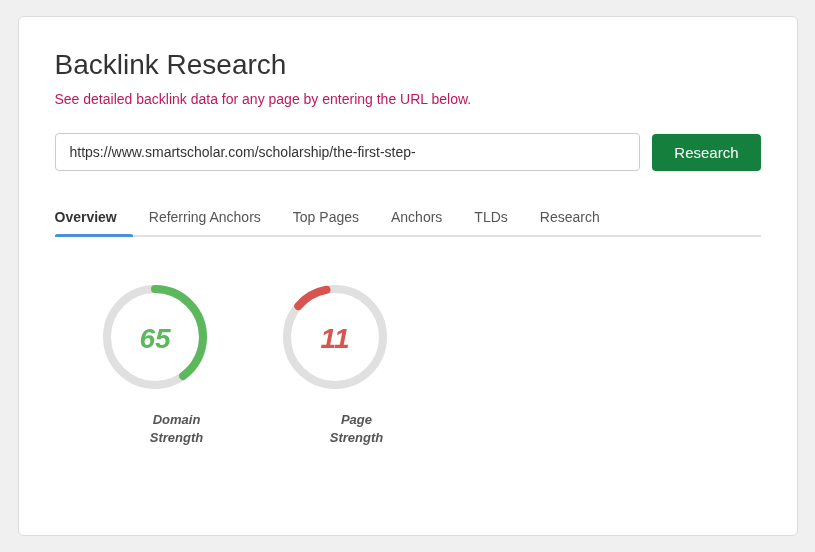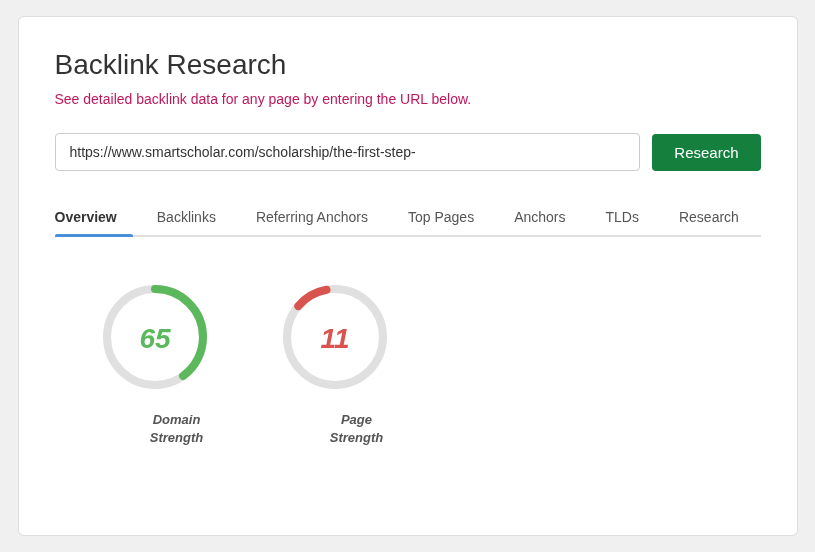--- a/index.html
+++ b/index.html
@@ -51,21 +51,21 @@
       border: none;
       border-radius: 4px;
       padding: 10px 22px;
       font-size: 15px;
       cursor: pointer;
       font-weight: 500;
       white-space: nowrap;
     }
     .tabs {
       display: flex;
-      gap: 8px;
+      gap: 0;
       border-bottom: 2px solid #e0e0e0;
       margin-bottom: 40px;
     }
     .tab-item {
       padding: 10px 16px;
       font-size: 14px;
       color: #555;
       cursor: pointer;
       font-weight: 400;
       position: relative;
@@ -130,21 +130,20 @@
   <h1 class="page-title">Backlink Research</h1>
   <p class="subtitle">See detailed backlink data for any page by entering the URL below.</p>
 
   <div class="search-row">
     <input class="url-input" type="text" value="https://www.smartscholar.com/scholarship/the-first-step-" style="">
     <button class="research-btn">Research</button>
   </div>
 
   <nav class="tabs">
     <div class="tab-item active">Overview</div>
-    <div class="tab-item">Backlinks</div>
     <div class="tab-item">Referring Anchors</div>
     <div class="tab-item">Top Pages</div>
     <div class="tab-item">Anchors</div>
     <div class="tab-item">TLDs</div>
     <div class="tab-item">Research</div>
   </nav>
 
   <div class="gauges-row">
 
     <div class="gauge-item">

